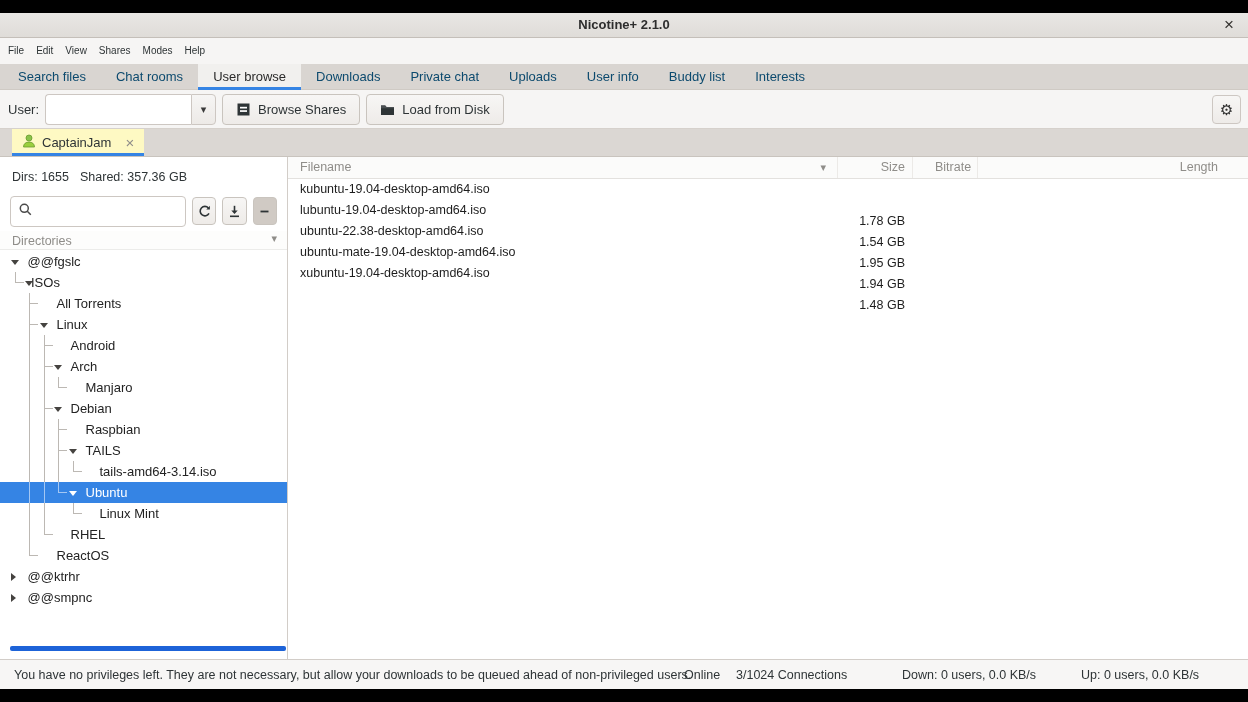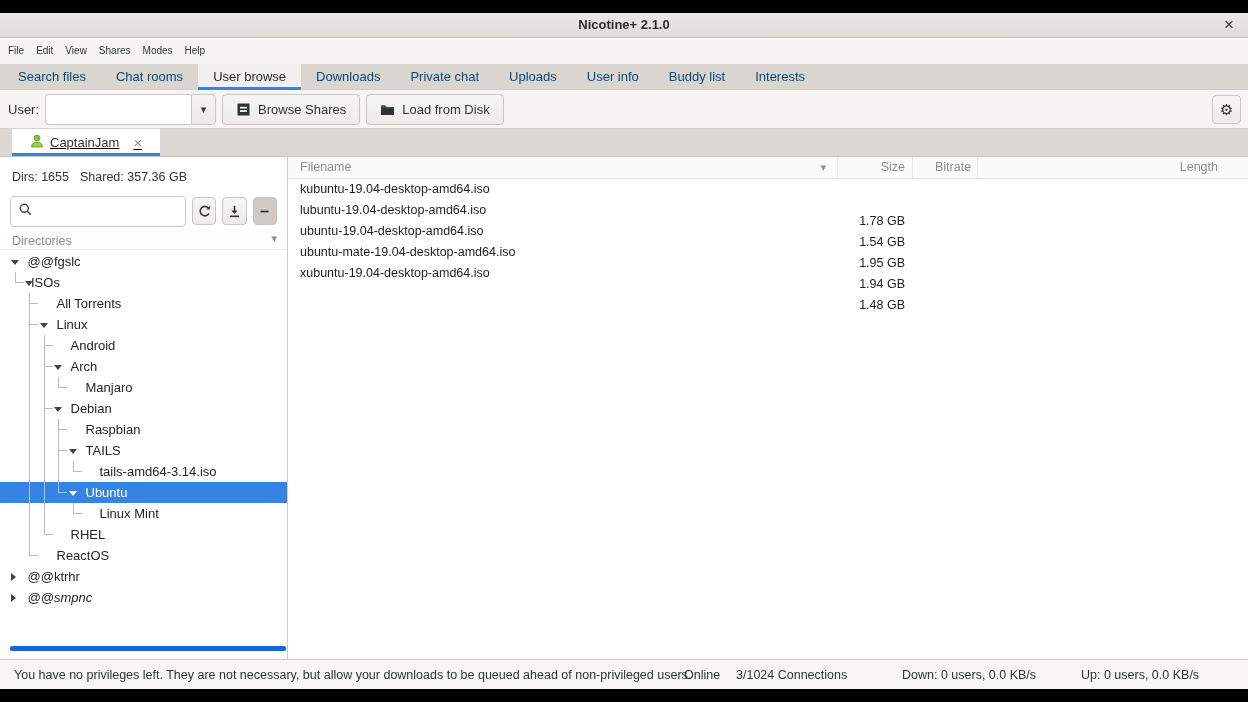--- a/index.html
+++ b/index.html
@@ -28,21 +28,21 @@
   .userrow .lbl { font-size:13px; color:#2e3436; margin-right:6px; }
   .combo { display:flex; height:31px; }
   .combo input { width:146px; height:31px; border:1px solid #cdc7c2; border-right:none; border-radius:4px 0 0 4px; background:#fff; padding:0 8px; font-size:13px; outline:none; font-family:"Liberation Sans",sans-serif; }
   .combo .combo-arrow { width:25px; height:31px; border:1px solid #cdc7c2; border-radius:0 4px 4px 0; background:linear-gradient(#f6f5f4,#edeae7); text-align:center; line-height:29px; font-size:11px; color:#3a3a3a; }
   .btn { display:inline-flex; align-items:center; gap:7px; height:31px; padding:0 13px; border:1px solid #c9c4be; border-radius:4px; background:linear-gradient(#f7f6f5,#eeebe8); font-size:13px; color:#2e3436; margin-left:6px; }
   .btn svg { display:block; }
   .gear-btn { margin-left:auto; margin-right:7px; width:29px; height:29px; border:1px solid #cdc7c2; border-radius:4px; background:linear-gradient(#f7f6f5,#eeebe8); text-align:center; line-height:27px; font-size:15px; color:#2f2f2f; }
 
   
   .subtabs { height:28px; background:#dbd7d3; border-bottom:1px solid #c9c4be; display:flex; padding-left:12px; flex:0 0 28px; }
-  .subtab { position:relative; display:flex; align-items:center; background:#ffffff; padding:0 18px; gap:6px;text-decoration:underline; }
+  .subtab { position:relative; display:flex; align-items:center; background:#fef9c3; padding:0 10px; gap:6px; }
   .subtab::after { content:""; position:absolute; left:0; right:0; bottom:0; height:3px; background:#3584e4; }
   .subtab .stlabel { font-size:13px; color:#2e3436; }
   .subtab .stclose { font-size:15px; color:#8f8d8a; margin-left:8px; line-height:1; }
 
   
   .content { flex:1 1 auto; display:flex; background:#fff; overflow:hidden; }
   .left-pane { width:288px; flex:0 0 288px; border-right:1px solid #d2cdc8; background:#fff; position:relative; }
   .pane-info { padding:13px 12px 0; display:flex; gap:11px; height:30px; }
   .pane-info span { font-size:12.5px; color:#2e3436; }
   .search-row { margin:9px 10px 0; display:flex; height:31px; }
@@ -301,21 +301,21 @@
               <span class="tl v-half" style="left: 28.5px;"></span>
               <span class="tl h" style="left: 28.5px;"></span>
               <span class="tree-label" style="left: 56.5px;">ReactOS</span>
             </div>
             <div class="tree-row">
               <span class="exp exp-closed" style="left: 10.5px;"></span>
               <span class="tree-label" style="left: 27.5px;">@@ktrhr</span>
             </div>
             <div class="tree-row">
               <span class="exp exp-closed" style="left: 10.5px;"></span>
-              <span class="tree-label" style="left: 27.5px; font-style: italic;">@@smpnc</span>
+              <span class="tree-label" style="left: 27.5px;">@@smpnc</span>
             </div>
           </div>
         <div class="tree-scrollbar"></div>
       </div>
 
       <div class="right-pane">
         <div class="thead">
           <div class="th c1">
             <span>Filename</span>
             <span class="sort">▾</span>
@@ -331,21 +331,21 @@
               <span class="td c3"></span>
               <span class="td c4"></span>
             </div>
             <div class="trow">
               <span class="td c1">lubuntu-19.04-desktop-amd64.iso</span>
               <span class="td c2">1.54 GB</span>
               <span class="td c3"></span>
               <span class="td c4"></span>
             </div>
             <div class="trow">
-              <span class="td c1">ubuntu-19.04-desktop-amd64.iso</span>
+              <span class="td c1">ubuntu-22.38-desktop-amd64.iso</span>
               <span class="td c2">1.95 GB</span>
               <span class="td c3"></span>
               <span class="td c4"></span>
             </div>
             <div class="trow">
               <span class="td c1">ubuntu-mate-19.04-desktop-amd64.iso</span>
               <span class="td c2">1.94 GB</span>
               <span class="td c3"></span>
               <span class="td c4"></span>
             </div>

